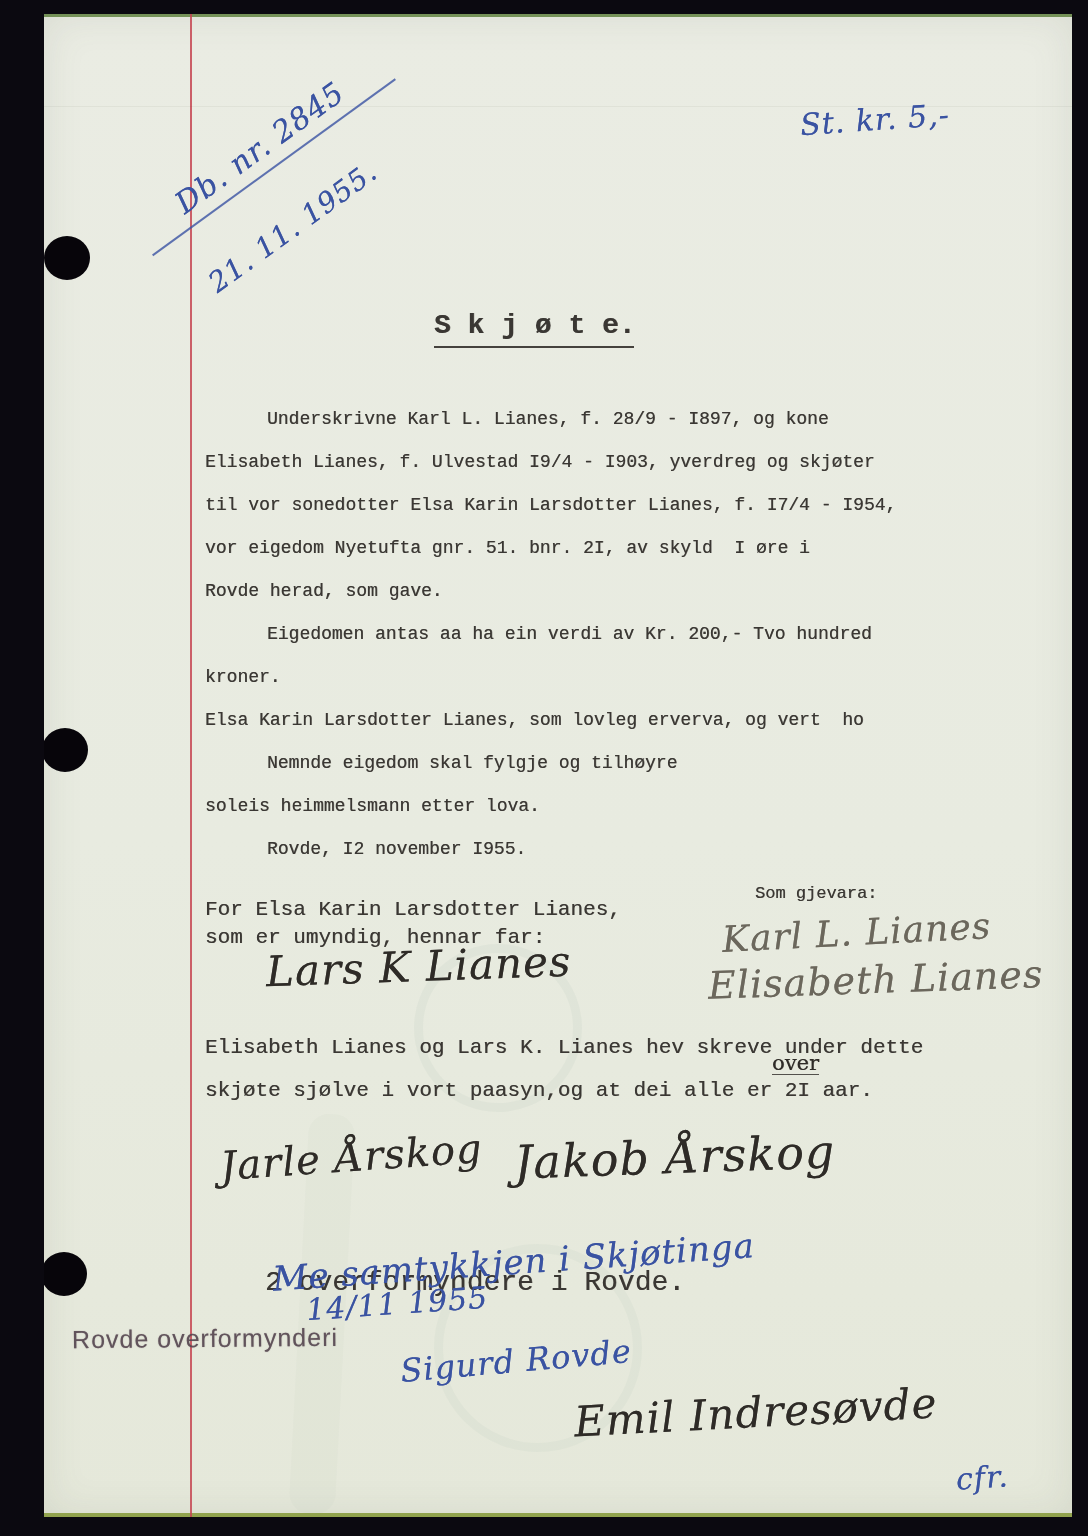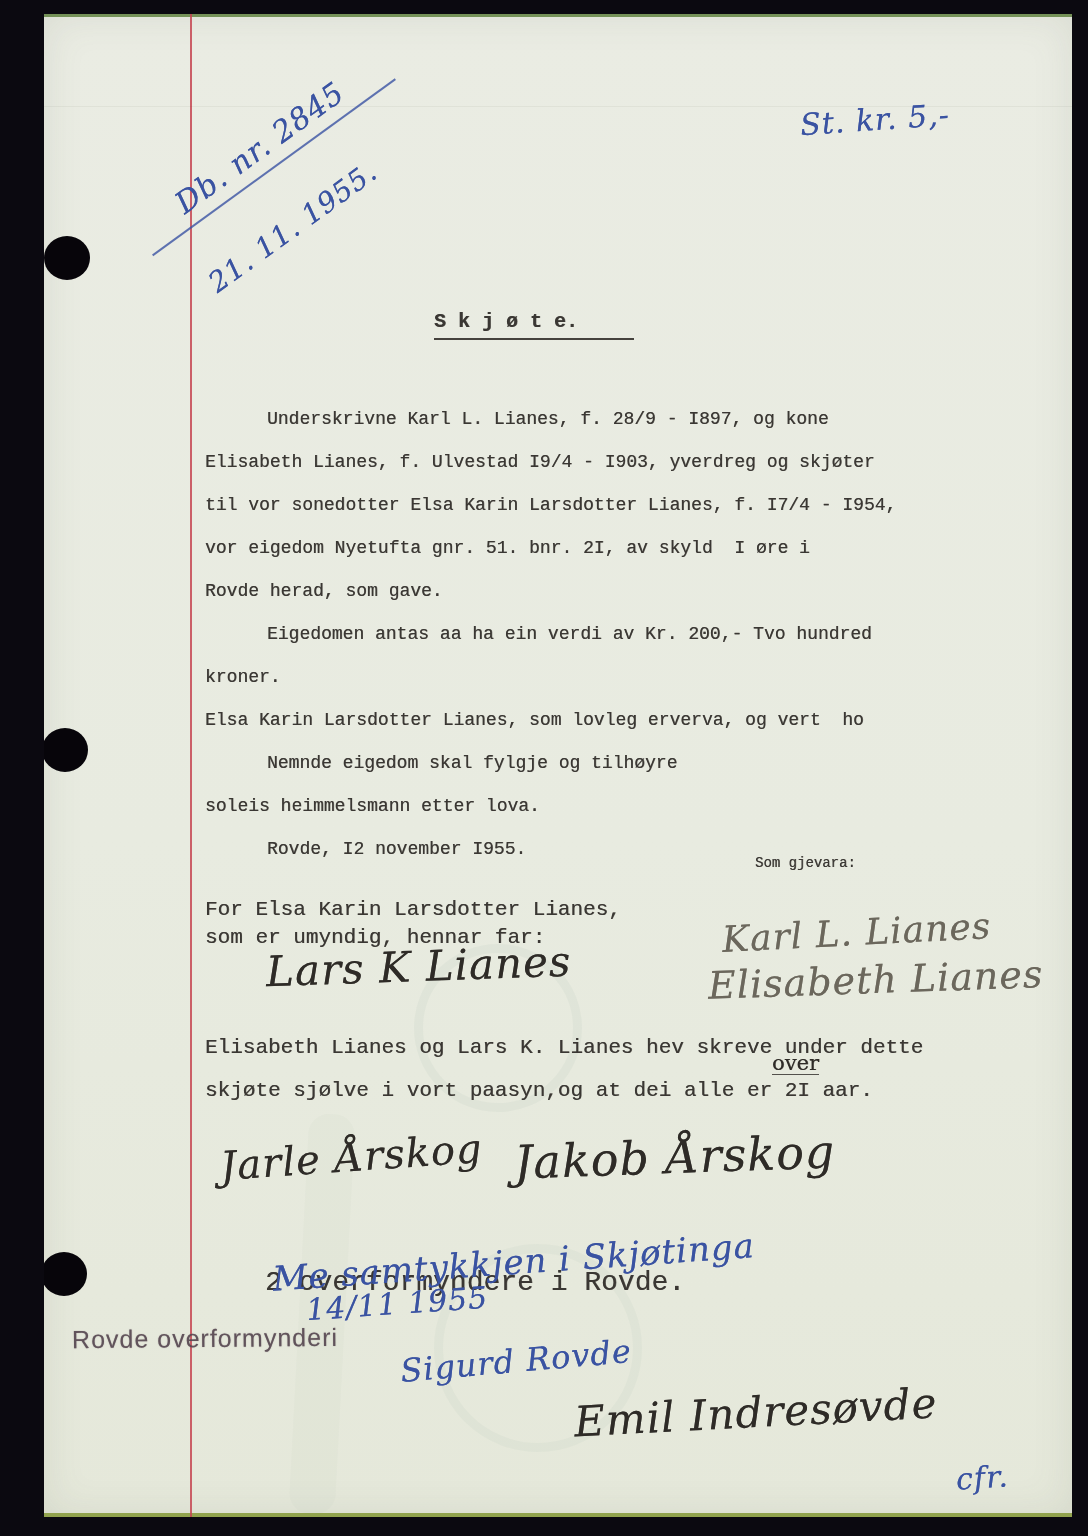--- a/index.html
+++ b/index.html
@@ -25,30 +25,30 @@
   .hw-dark{color:#2e2b27;text-shadow:0 0 0.6px rgba(46,43,39,0.7);}
   .hw-faded{color:#6b675c;text-shadow:0 0 0.6px rgba(107,103,92,0.7);}
 
   .diag{position:absolute;left:90px;top:70px;width:300px;transform:rotate(-36deg);}
   .diag .l1{font-size:30px;text-align:center;padding:0 10px 6px 10px;
             border-bottom:2px solid rgba(58,83,162,0.8);}
   .diag .l2{font-size:28px;margin:4px 0 0 30px;}
 
   .fee{position:absolute;left:756px;top:88px;font-size:30px;transform:rotate(-4deg);}
 
-  .title{position:absolute;left:390px;top:296px;width:200px;text-align:left;
-         font-size:20px;font-weight:bold;padding-bottom:5px;border-bottom:2px solid #45423d;}
+  .title{position:absolute;left:390px;top:296px;width:200px;text-align:right;
+         font-size:28px;font-weight:bold;padding-bottom:5px;border-bottom:2px solid #45423d;}
 
   .bodyblock{position:absolute;left:161px;top:384px;width:840px;font-size:18px;line-height:43px;}
   .tline{height:43px;}
   .indent{padding-left:62px;}
 
   .parties-l1{position:absolute;left:161px;top:884px;font-size:21px;}
   .parties-l2{position:absolute;left:161px;top:912px;font-size:21px;}
-  .parties-r {position:absolute;left:711px;top:841px;font-size:14px;}
+  .parties-r {position:absolute;left:711px;top:870px;font-size:17px;}
 
   .sig-lars{position:absolute;left:222px;top:928px;font-size:42px;transform:rotate(-2deg);}
   .sig-karl{position:absolute;left:678px;top:898px;font-size:36px;transform:rotate(-3deg);}
   .sig-elisabeth{position:absolute;left:664px;top:944px;font-size:38px;transform:rotate(-2deg);}
 
   .witnessblock{position:absolute;left:161px;top:1012px;width:840px;font-size:21px;line-height:43px;}
   .ins-anchor{position:relative;}
   .ins{position:absolute;left:0px;top:-26px;font-family:"DejaVu Serif",serif;
        font-size:21px;color:#2e2b27;border-bottom:1.5px solid rgba(46,43,39,0.8);
        letter-spacing:0;line-height:1;}

